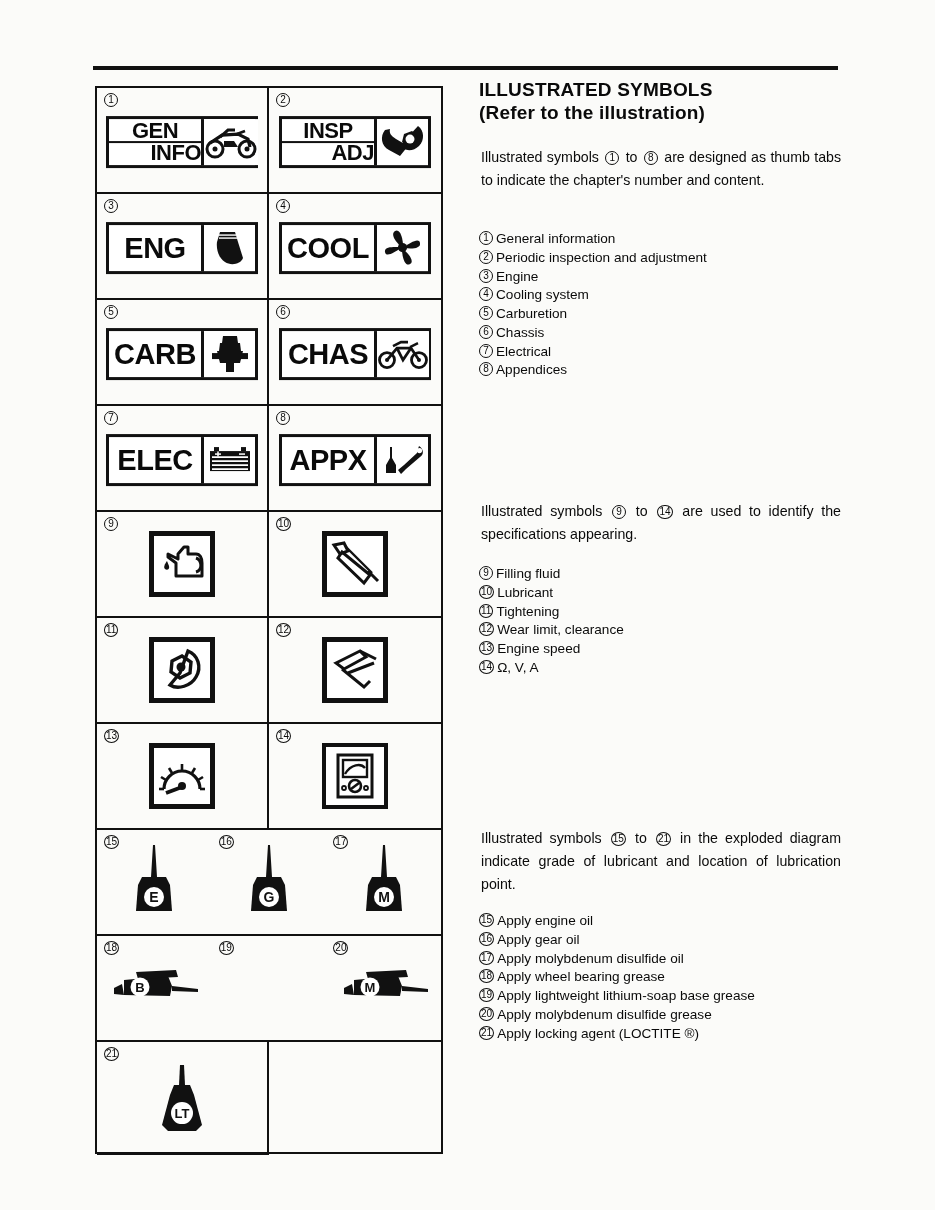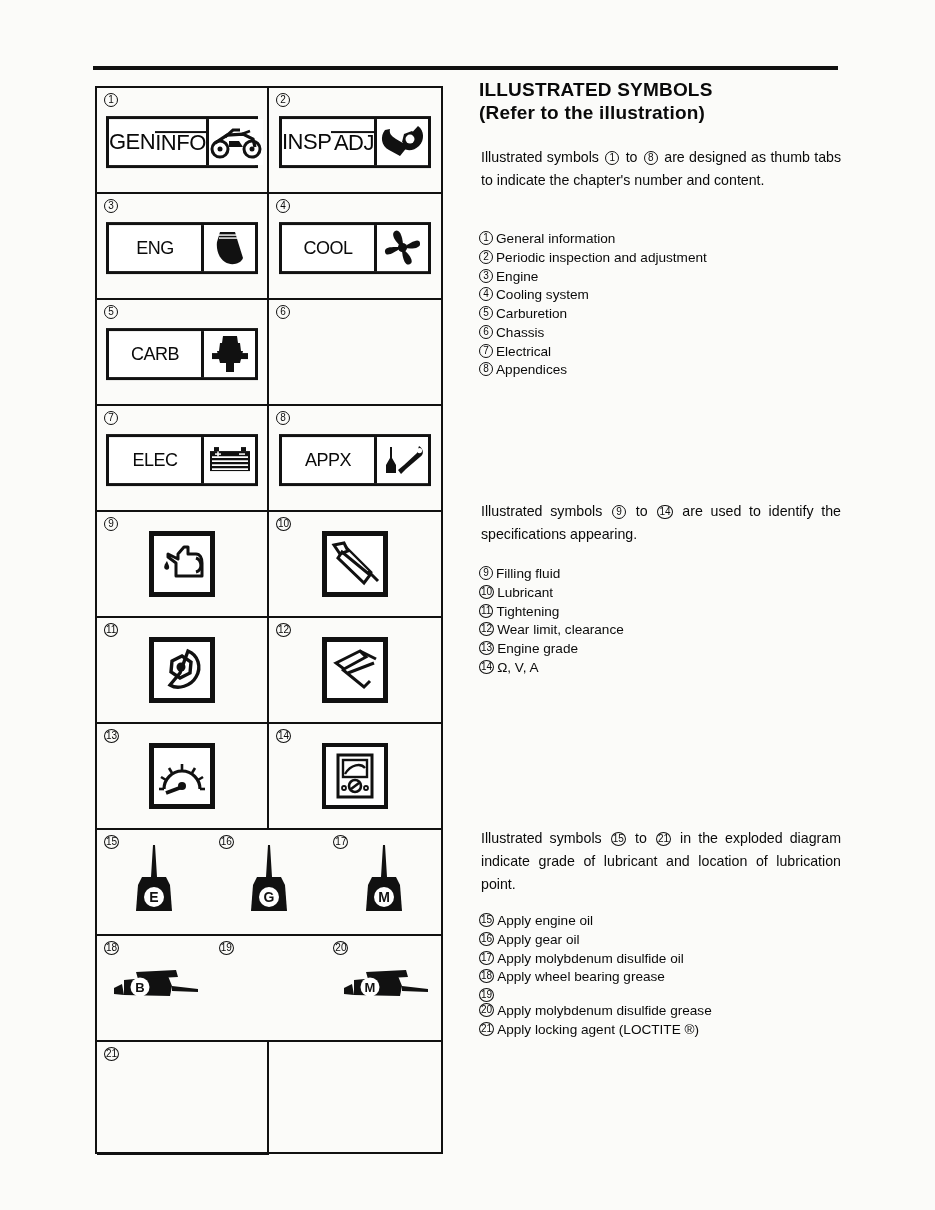--- a/index.html
+++ b/index.html
@@ -53,28 +53,28 @@
   .tab-wrap{
     position:absolute;left:50%;top:50%;transform:translate(-50%,-46%);
   }
   .tab{
     display:flex;align-items:stretch;
     border:3px solid #111;background:#fff;
     height:52px;width:152px;box-sizing:border-box;
   }
   .tab-txt{
     flex:0 0 92px;
-    display:flex;flex-direction:row;justify-content:center;align-items:center;
+    display:flex;flex-direction:column;justify-content:center;align-items:center;
     border-right:3px solid #111;
-    font-weight:normal;letter-spacing:-0.5px;
+    font-weight:bold;letter-spacing:-0.5px;
     line-height:0.92;
   }
   .tab-txt .l1{font-size:22px;}
   .tab-txt .l2{font-size:22px;border-top:2px solid #111;width:100%;text-align:right;}
-  .tab-txt.single{font-size:18px;justify-content:center;}
+  .tab-txt.single{font-size:29px;justify-content:center;}
   .tab-ico{
     flex:1 1 auto;display:flex;align-items:center;justify-content:center;
     background:#fff;
   }
   .tab-ico svg{display:block;}
 
   
   .spec-frame{
     position:absolute;left:50%;top:50%;transform:translate(-50%,-50%);
     width:66px;height:66px;border:5px solid #111;background:#fff;
@@ -229,20 +229,39 @@
                   <rect x="2" y="20" width="7" height="6"></rect>
                   <rect x="31" y="20" width="7" height="6"></rect>
                 </g>
               </svg>
             </div>
           </div>
         </div>
       </div>
       <div class="scell">
         <span class="cellnum"><span class="circ">6</span></span>
+        <div class="tab-wrap">
+          <div class="tab">
+            <div class="tab-txt single">
+              <span>CHAS</span>
+            </div>
+            <div class="tab-ico">
+              <svg width="52" height="32" viewBox="0 0 52 32">
+                <circle cx="10" cy="22" r="7.5" fill="none" stroke="#111" stroke-width="2.8"></circle>
+                <circle cx="10" cy="22" r="2" fill="#111"></circle>
+                <circle cx="42" cy="22" r="7.5" fill="none" stroke="#111" stroke-width="2.8"></circle>
+                <circle cx="42" cy="22" r="2" fill="#111"></circle>
+                <path d="M10 22 L20 10 L34 10 L42 22" fill="none" stroke="#111" stroke-width="2.8"></path>
+                <path d="M20 10 L26 22 L34 10" fill="none" stroke="#111" stroke-width="2.8"></path>
+                <path d="M16 8 L24 4 L31 4" fill="none" stroke="#111" stroke-width="2.6"></path>
+                <path d="M33 9 L41 5" stroke="#111" stroke-width="2.4"></path>
+              </svg>
+            </div>
+          </div>
+        </div>
       </div>
     </div>
 
     <div class="srow">
       <div class="scell">
         <span class="cellnum"><span class="circ">7</span></span>
         <div class="tab-wrap">
           <div class="tab">
             <div class="tab-txt single">
               <span>ELEC</span>
@@ -449,20 +468,28 @@
               </svg>
             </div>
           </div>
         </div>
       </div>
     </div>
 
     <div class="srow" style="border-bottom:none;">
       <div class="scell" style="min-height:110px;border-right:2.5px solid #111;border-bottom:2.5px solid #111;margin-bottom:-2.5px;">
         <span class="cellnum"><span class="circ">21</span></span>
+        <div class="lubart" style="left:50%;top:52%;">
+          <svg width="60" height="74" viewBox="0 0 60 74">
+            <path d="M28 2 L32 2 L33 22 L27 22 Z" fill="#111"></path>
+            <path d="M22 22 L38 22 L42 32 L50 62 L44 68 L16 68 L10 62 L18 32 Z" fill="#111"></path>
+            <circle cx="30" cy="50" r="11" fill="#fff"></circle>
+            <text x="30" y="55" font-family="Liberation Sans, sans-serif" font-size="13" font-weight="bold" text-anchor="middle" fill="#111">LT</text>
+          </svg>
+        </div>
       </div>
       <div class="scell" style="min-height:110px;border-right:none;"></div>
     </div>
 
   </div>
 
   <div class="textcol">
 
     <h1 class="title">
       <span>ILLUSTRATED SYMBOLS</span>
@@ -532,21 +559,21 @@
       <li>
           <span class="circ">11</span>
           <span>Tightening</span>
         </li>
       <li>
           <span class="circ">12</span>
           <span>Wear limit, clearance</span>
         </li>
       <li>
           <span class="circ">13</span>
-          <span>Engine grade</span>
+          <span>Engine speed</span>
         </li>
       <li>
           <span class="circ">14</span>
           <span>Ω, V, A</span>
         </li>
     </ul>
 
     <p class="para blk-3">
       <span>Illustrated symbols</span>
       <span class="circ">15</span>
@@ -567,20 +594,21 @@
       <li>
           <span class="circ">17</span>
           <span>Apply molybdenum disulfide oil</span>
         </li>
       <li>
           <span class="circ">18</span>
           <span>Apply wheel bearing grease</span>
         </li>
       <li>
           <span class="circ">19</span>
+          <span>Apply lightweight lithium-soap base grease</span>
         </li>
       <li>
           <span class="circ">20</span>
           <span>Apply molybdenum disulfide grease</span>
         </li>
       <li>
           <span class="circ">21</span>
           <span>Apply locking agent (LOCTITE ®)</span>
         </li>
     </ul>

